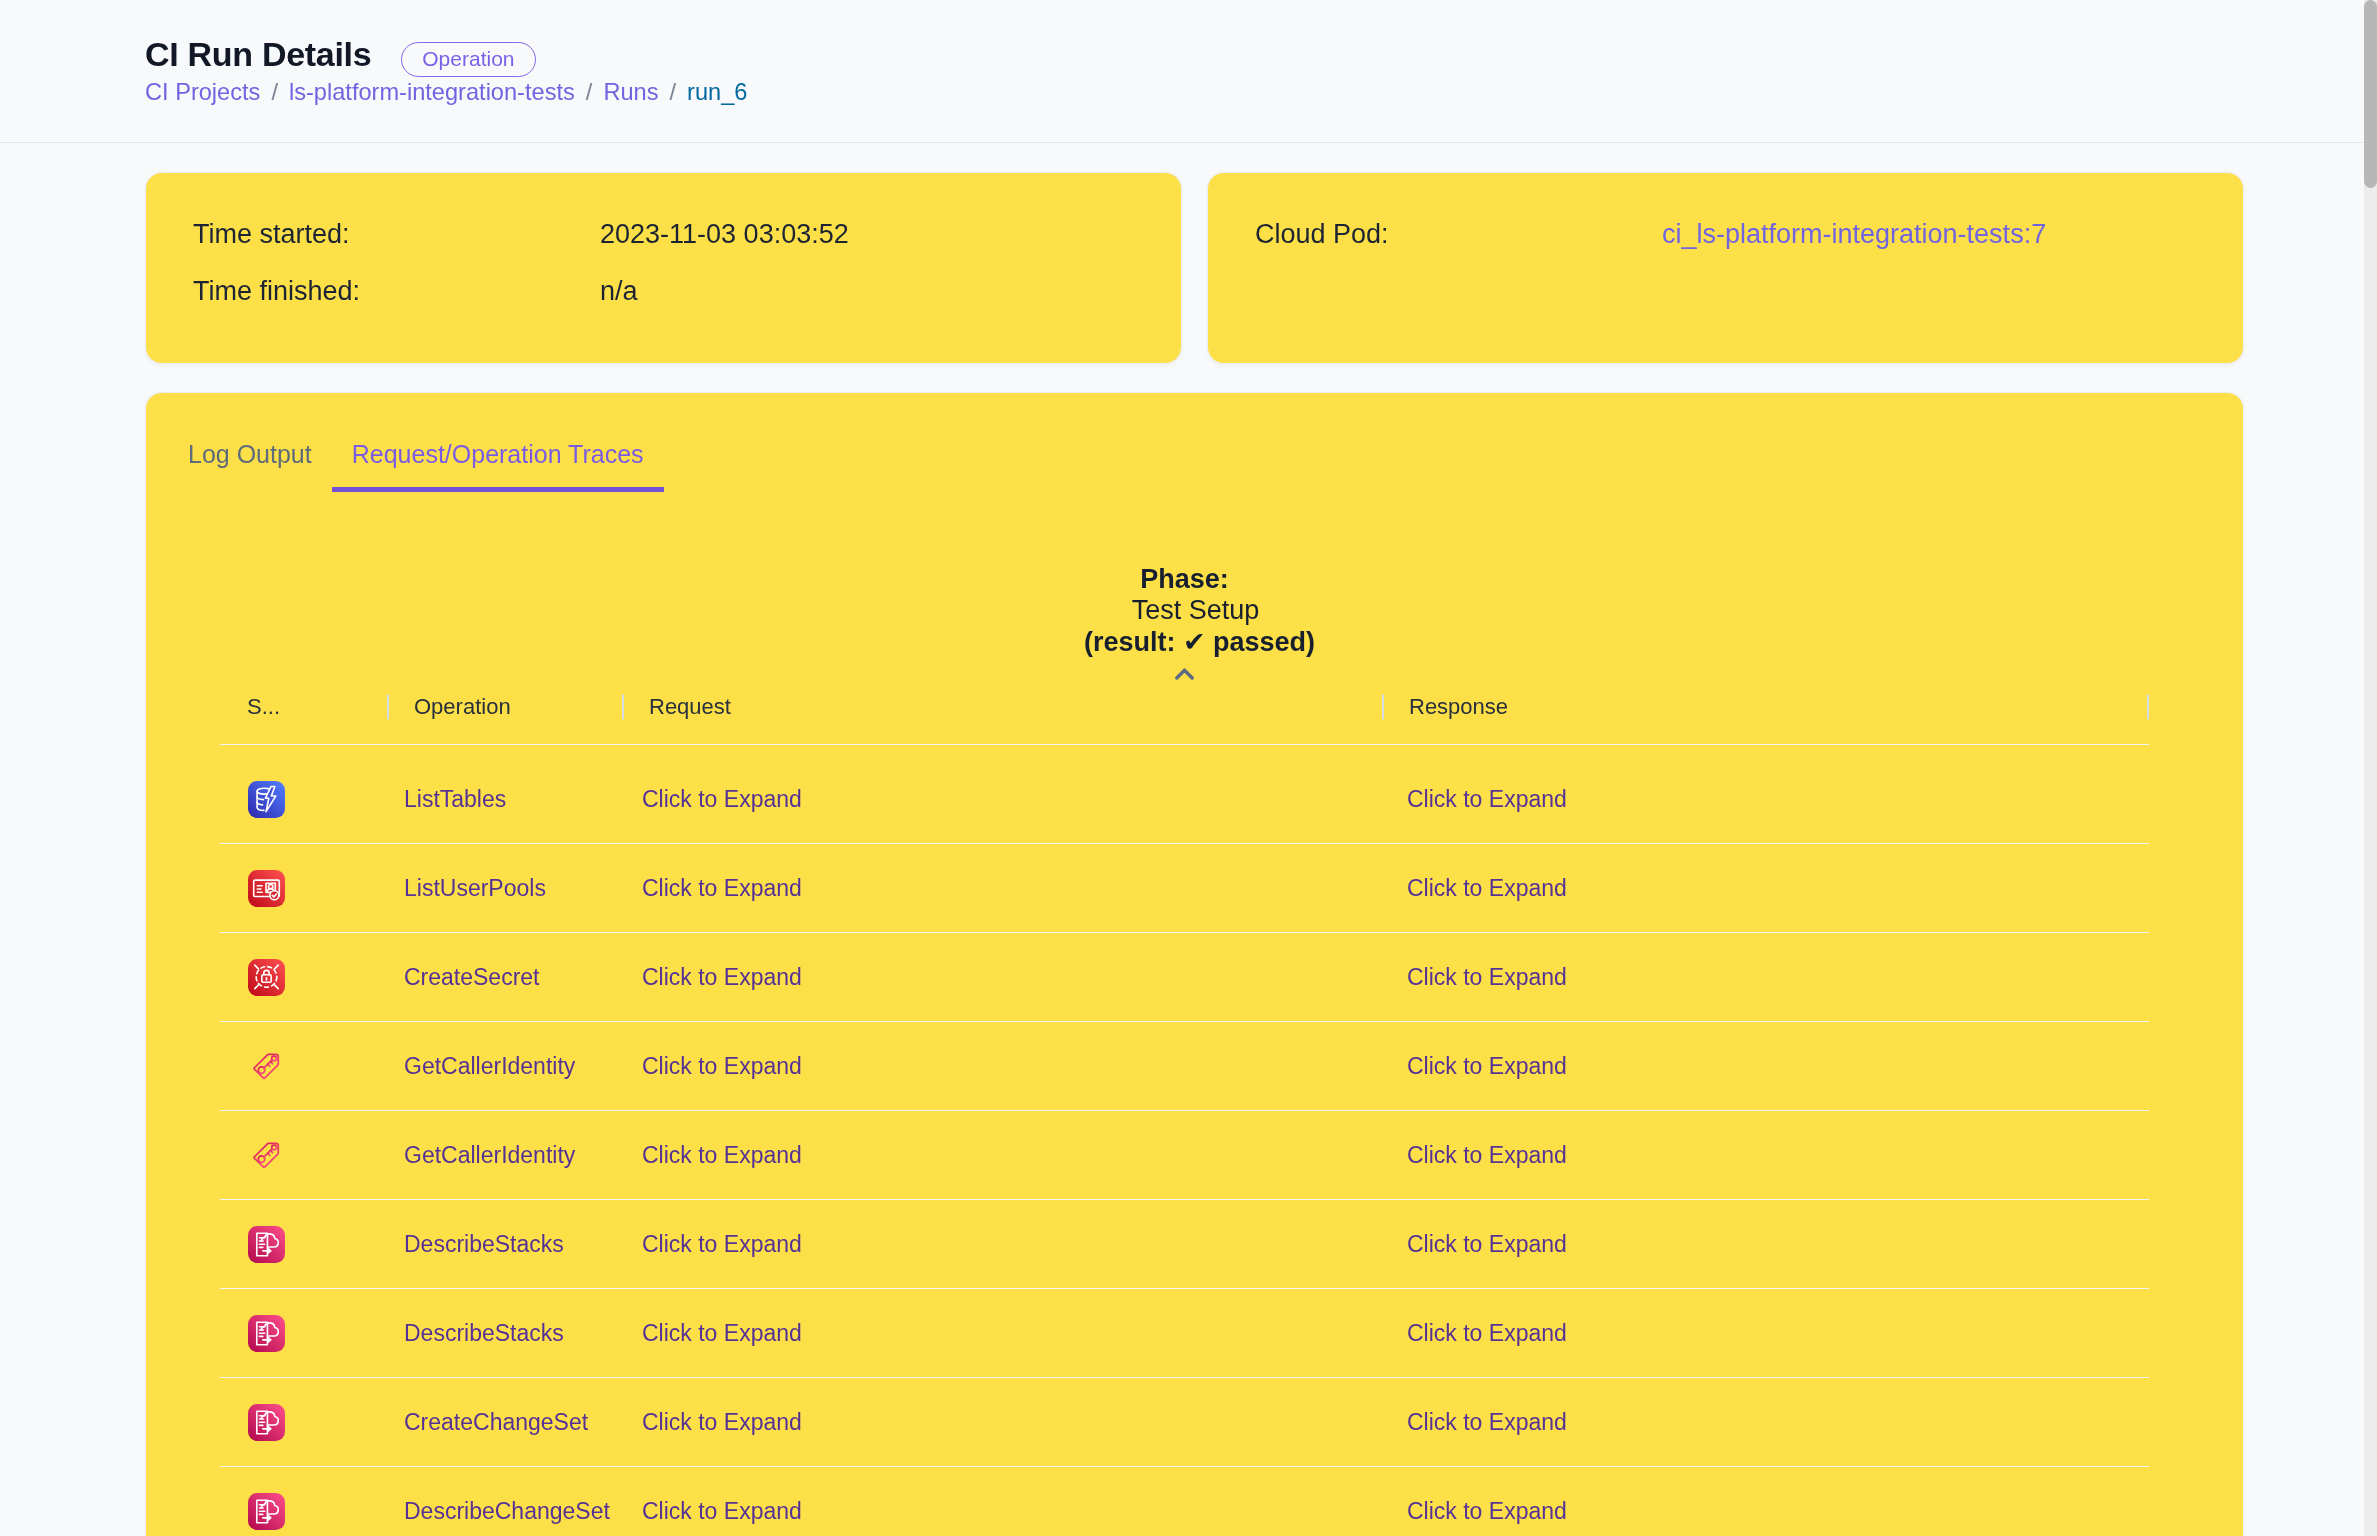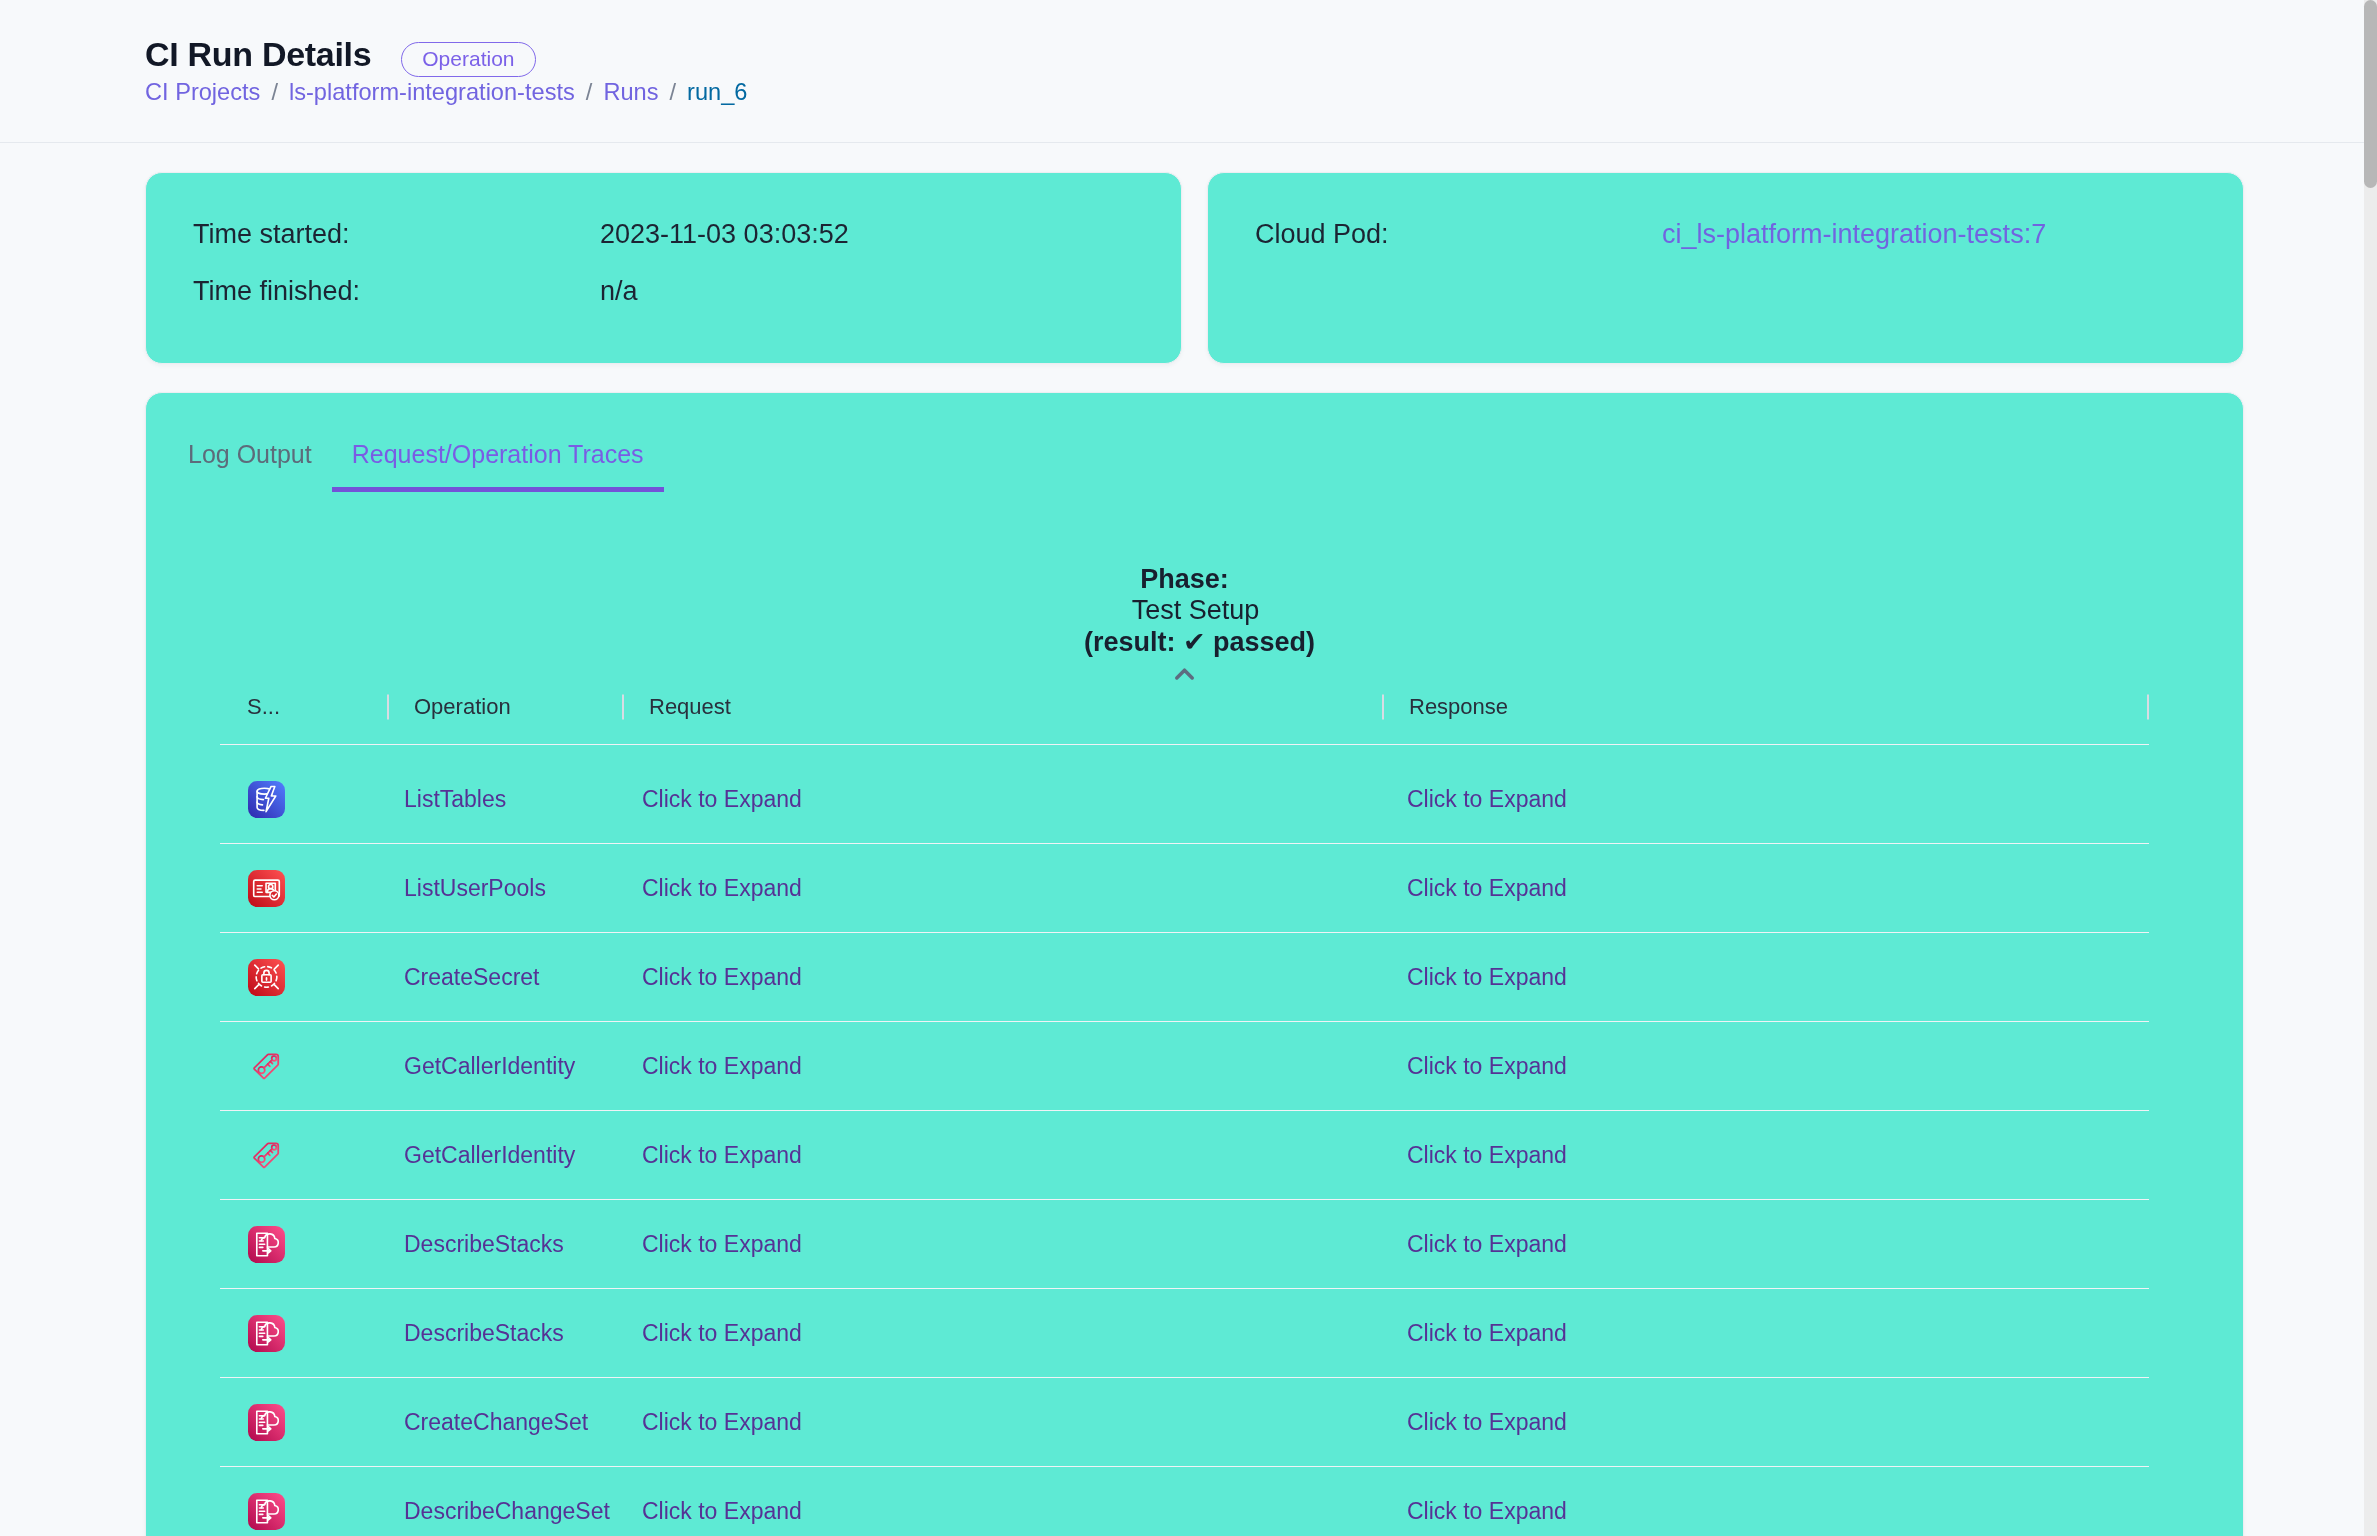--- a/index.html
+++ b/index.html
@@ -15,21 +15,21 @@
   .title-row { display:flex; align-items:center; gap:30px; }
   .page-title { font-size:34px; font-weight:600; line-height:45px; margin:0; color:#121826; letter-spacing:-0.3px; }
   .badge { font-size:21px; line-height:24.4px; color:#7b61e8; border:1.7px solid #8169ea; border-radius:840px; padding:4.2px 20px; margin-top:10px; background:transparent; }
   .breadcrumb { display:flex; align-items:center; font-size:23.6px; line-height:30px; }
   .crumb-link { color:#7164e0; cursor:pointer; }
   .crumb-sep { color:#7b8494; margin:0 11px; }
   .crumb-current { color:#0369a1; }
   
   .content { padding:0 133px 0 145px; }
   .cards-row { display:flex; gap:25px; margin-top:29.4px; }
-  .card { background:#5eead4; border:0.8px solid #eceef2; border-radius:17px; box-shadow:0 1.7px 4.2px rgba(17,24,39,.04); }
+  .card { background:#fde047; border:0.8px solid #eceef2; border-radius:17px; box-shadow:0 1.7px 4.2px rgba(17,24,39,.04); }
   .info-card { flex:1; height:192px; box-sizing:border-box; padding:41px 47px 0 47px; }
   .info-row { display:flex; align-items:center; height:40px; font-size:27px; }
   .info-row + .info-row { margin-top:17px; }
   .info-label { width:407px; flex:none; color:#1c2433; }
   .info-value { color:#1c2433; }
   .info-value.link { color:#7164e0; cursor:pointer; }
   
   .main-card { margin-top:28px; height:1262px; box-sizing:border-box; overflow:hidden; }
   .tabs { display:flex; padding:44px 0 0 22px; }
   .tab { position:relative; font-size:25px; font-weight:500; line-height:35px; padding:0 20px 20px 20px; color:#5d6b7a; cursor:pointer; }

